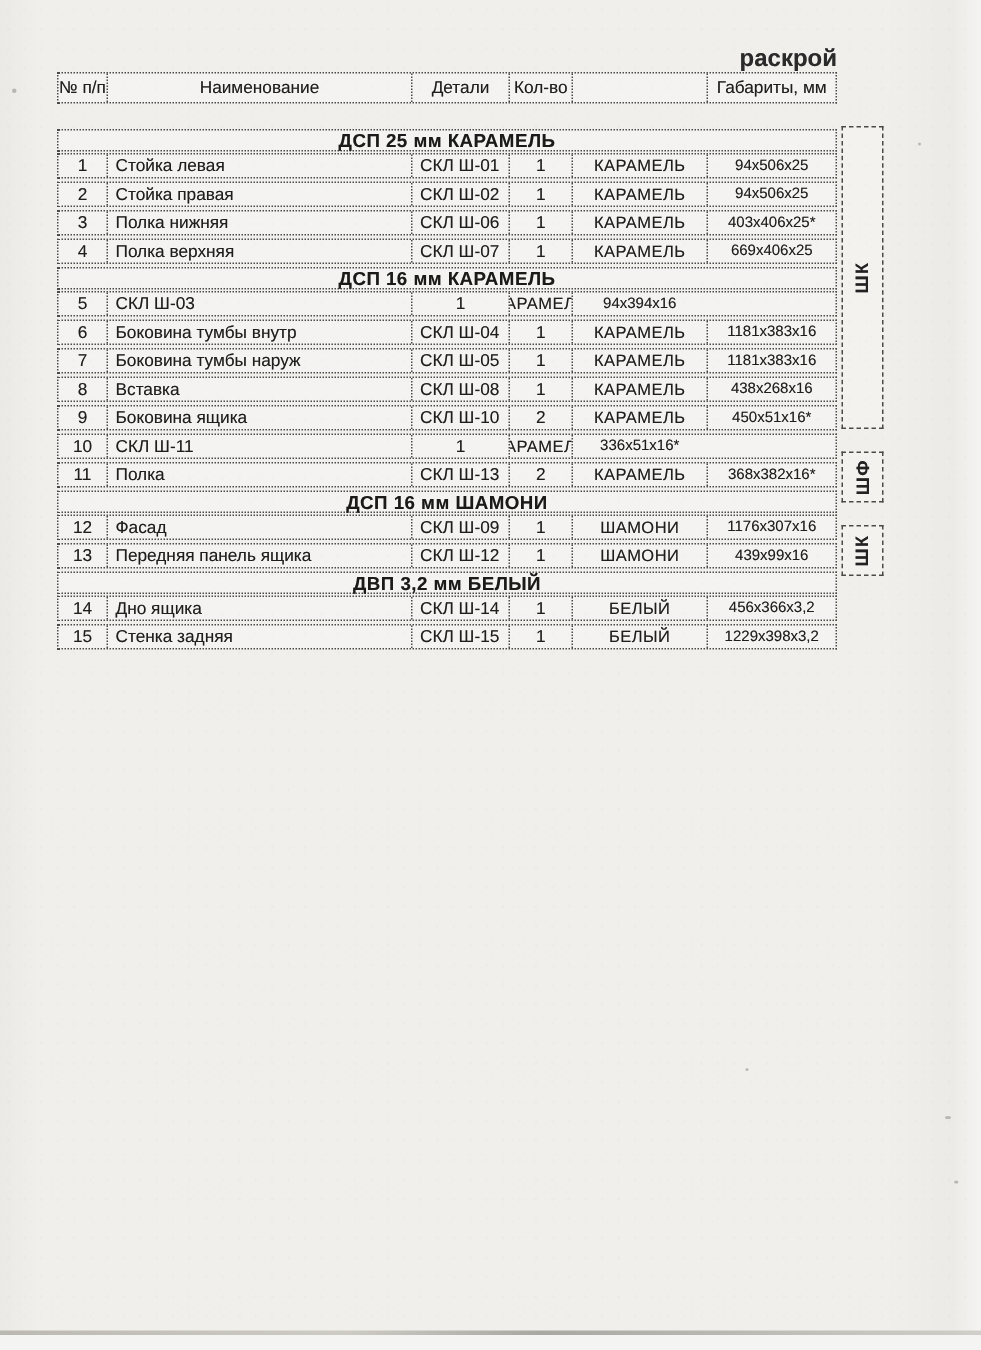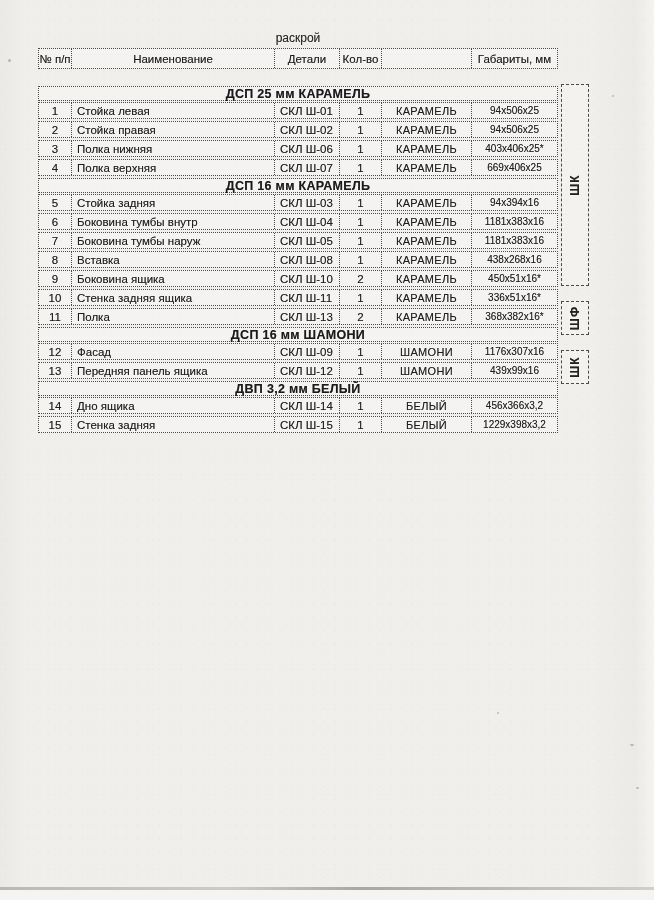--- a/index.html
+++ b/index.html
@@ -20,22 +20,23 @@
     color:#1c1c1c;
   }
   .doc-title{
     position:absolute;left:38px;top:11px;width:520px;
     text-align:center;font-size:13px;font-weight:bold;
     letter-spacing:.4px;word-spacing:4px;color:#222;
     text-shadow:0 0 .5px rgba(40,40,40,.55);
   }
   .doc-subtitle{
     position:absolute;left:38px;top:31px;width:520px;
-    text-align:center;font-size:12px;color:#2a2a2a;
+    text-align:right;font-size:16px;color:#2a2a2a;
     text-shadow:0 0 .4px rgba(40,40,40,.45);
+    font-weight:bold;
   }
   .spec-table{
     position:absolute;left:38px;top:48px;width:520px;
     text-shadow:0 0 .4px rgba(40,40,40,.5);
   }
   .header-row,.data-row{
     display:grid;
     grid-template-columns:32px 203px 65px 42px 90px 86px;
     border:1px dotted #4a4a48;
     box-sizing:border-box;
@@ -135,21 +136,20 @@
           <div class="cell c0">4</div>
           <div class="cell c1">Полка верхняя</div>
           <div class="cell c2">СКЛ Ш-07</div>
           <div class="cell c3">1</div>
           <div class="cell c4">КАРАМЕЛЬ</div>
           <div class="cell c5">669x406x25</div>
         </div>
         <div class="section-band">ДСП 16 мм КАРАМЕЛЬ</div>
         <div class="data-row">
           <div class="cell c0">5</div>
-          <div class="cell c1">Стойка задняя</div>
           <div class="cell c2">СКЛ Ш-03</div>
           <div class="cell c3">1</div>
           <div class="cell c4">КАРАМЕЛЬ</div>
           <div class="cell c5">94x394x16</div>
         </div>
         <div class="data-row">
           <div class="cell c0">6</div>
           <div class="cell c1">Боковина тумбы внутр</div>
           <div class="cell c2">СКЛ Ш-04</div>
           <div class="cell c3">1</div>
@@ -175,21 +175,20 @@
         <div class="data-row">
           <div class="cell c0">9</div>
           <div class="cell c1">Боковина ящика</div>
           <div class="cell c2">СКЛ Ш-10</div>
           <div class="cell c3">2</div>
           <div class="cell c4">КАРАМЕЛЬ</div>
           <div class="cell c5">450x51x16*</div>
         </div>
         <div class="data-row">
           <div class="cell c0">10</div>
-          <div class="cell c1">Стенка задняя ящика</div>
           <div class="cell c2">СКЛ Ш-11</div>
           <div class="cell c3">1</div>
           <div class="cell c4">КАРАМЕЛЬ</div>
           <div class="cell c5">336x51x16*</div>
         </div>
         <div class="data-row">
           <div class="cell c0">11</div>
           <div class="cell c1">Полка</div>
           <div class="cell c2">СКЛ Ш-13</div>
           <div class="cell c3">2</div>

